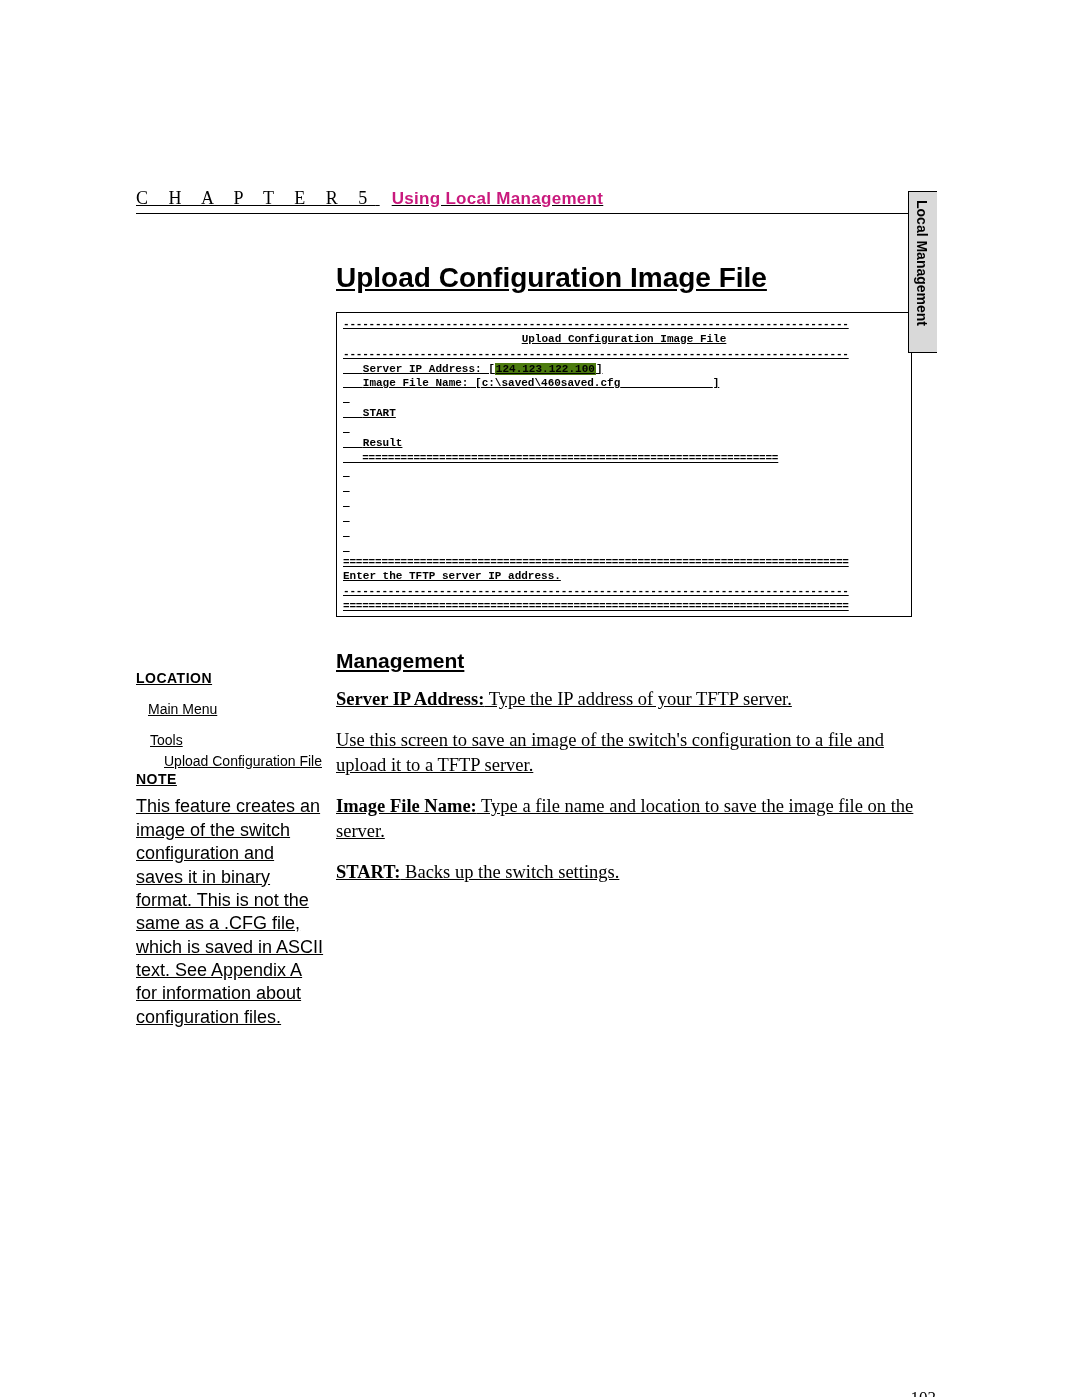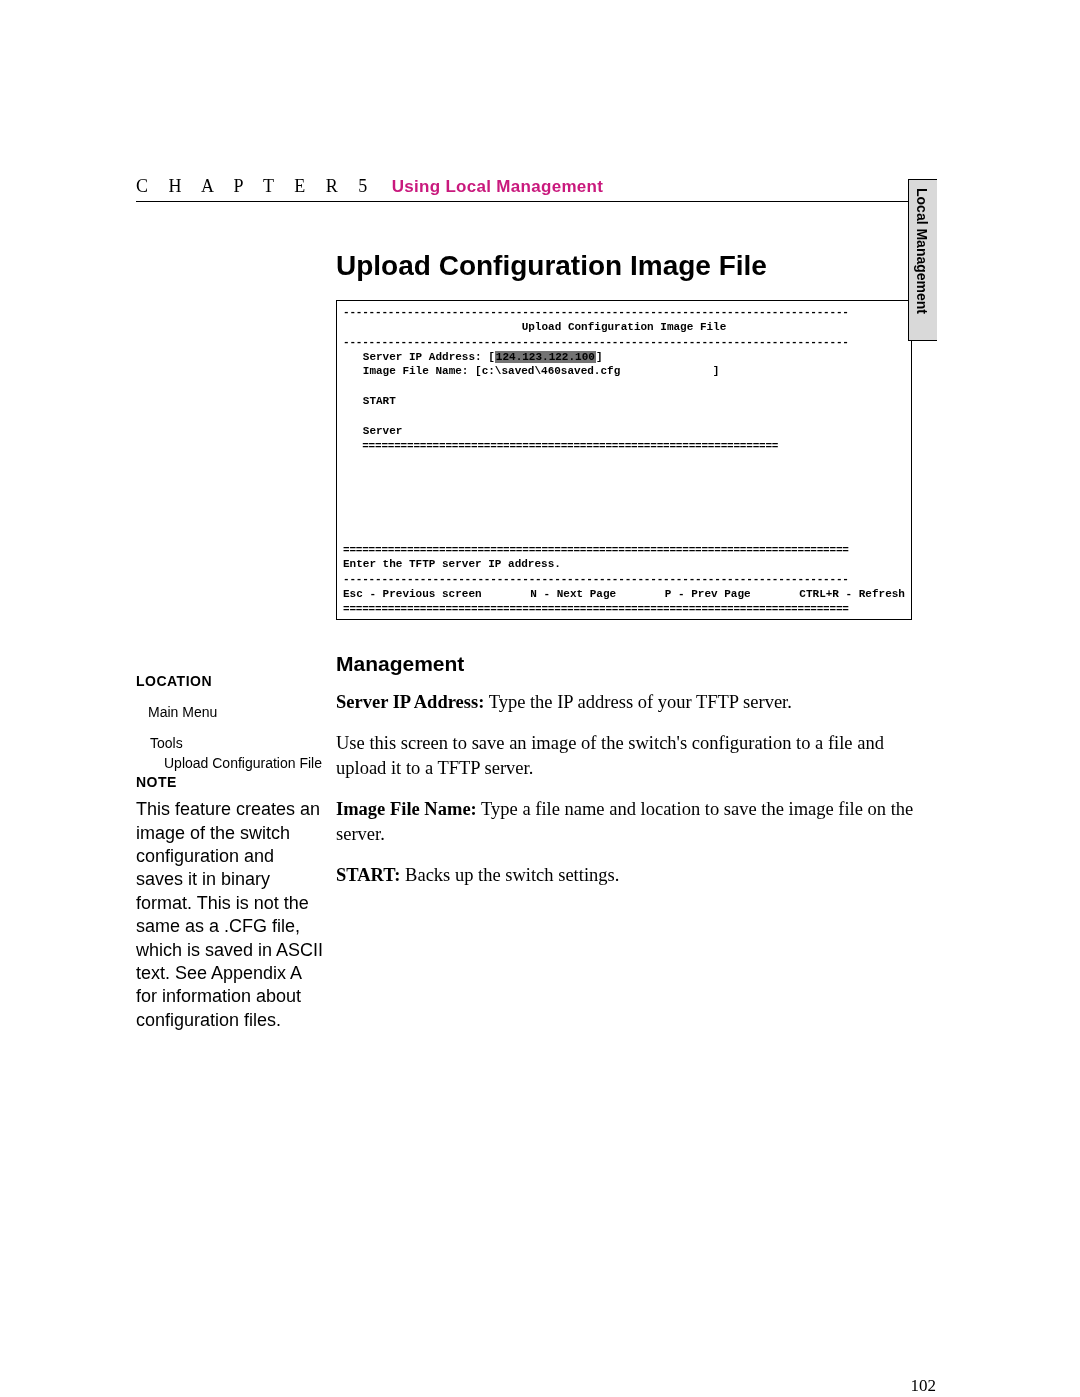--- a/index.html
+++ b/index.html
@@ -8,22 +8,23 @@
     background: #fff;
     font-family: Arial, Helvetica, sans-serif;
     width: 1080px;
     height: 1397px;
     position: relative;
     color: #000;
   }
   .page {
     position: absolute;
     left: 136px;
-    top: 176px;
+    top: 188px;
     width: 800px;
+    text-decoration: underline;
   }
   .header-line {
     border-bottom: 1px solid #000;
     padding-bottom: 4px;
     margin-bottom: 20px;
   }
   .chapter {
     font-family: "Times New Roman", serif;
     letter-spacing: 8px;
     font-size: 18px;
@@ -71,21 +72,21 @@
     font-size: 11px;
     font-weight: bold;
     line-height: 1.35;
     padding: 4px 6px 2px 6px;
     box-sizing: border-box;
   }
   .term-line { white-space: pre; }
   .term-center { text-align: center; }
   .term-dash, .term-eq { letter-spacing: -0.2px; }
   .ip-highlight {
-    background: #737373;
+    background: #4d7c0f;
     color: #000;
     padding: 0 1px;
   }
   .columns {
     display: flex;
     margin-top: 30px;
     align-items: flex-start;
   }
   .sidebar {
     width: 200px;
@@ -156,37 +157,31 @@
 
   <div class="terminal-box">
     <div class="term-line term-dash">-------------------------------------------------------------------------------</div>
     <div class="term-line term-center">Upload Configuration Image File</div>
     <div class="term-line term-dash">-------------------------------------------------------------------------------</div>
     <div class="term-line">   <span>Server IP Address: [</span><span class="ip-highlight">124.123.122.100</span><span>]</span></div>
     <div class="term-line">   <span>Image File Name: [c:\saved\460saved.cfg</span>              <span>]</span></div>
     <div class="term-line">&nbsp;</div>
     <div class="term-line">   <span>START</span></div>
     <div class="term-line">&nbsp;</div>
-    <div class="term-line">   <span>Server</span></div>
+    <div class="term-line">   <span>Result</span></div>
     <div class="term-line term-eq">   =================================================================</div>
     <div class="term-line">&nbsp;</div>
     <div class="term-line">&nbsp;</div>
     <div class="term-line">&nbsp;</div>
     <div class="term-line">&nbsp;</div>
     <div class="term-line">&nbsp;</div>
     <div class="term-line">&nbsp;</div>
     <div class="term-line term-eq">===============================================================================</div>
     <div class="term-line">Enter the TFTP server IP address.</div>
     <div class="term-line term-dash">-------------------------------------------------------------------------------</div>
-    <div class="term-line term-footer">
-      <span>Esc - Previous screen</span>
-      <span>N - Next Page</span>
-      <span>P - Prev Page</span>
-      <span>CTRL+R - Refresh</span>
-    </div>
     <div class="term-line term-eq">===============================================================================</div>
   </div>
 
   <div class="columns">
     <div class="sidebar">
       <h4>LOCATION</h4>
       <div class="loc1">Main Menu</div>
       <div class="loc2">Tools</div>
       <div class="loc3">Upload Configuration File</div>
       <h4 class="note-head">NOTE</h4>

